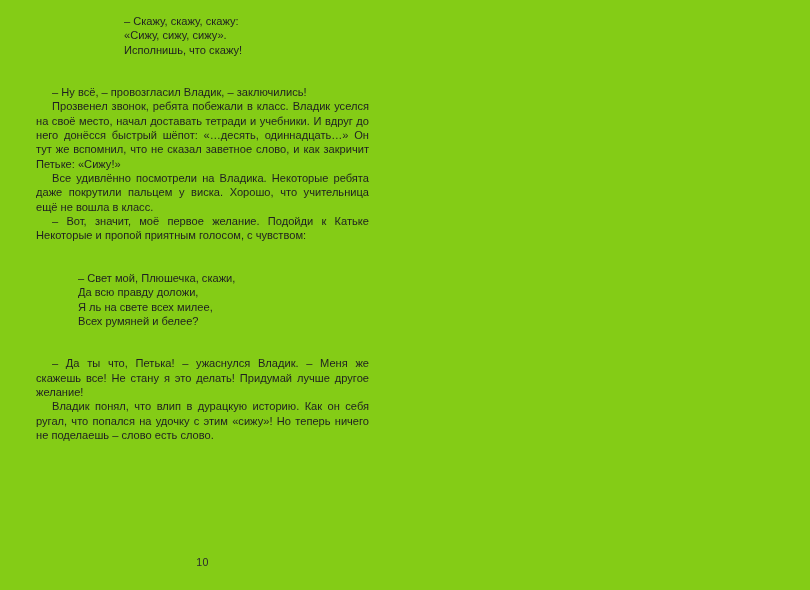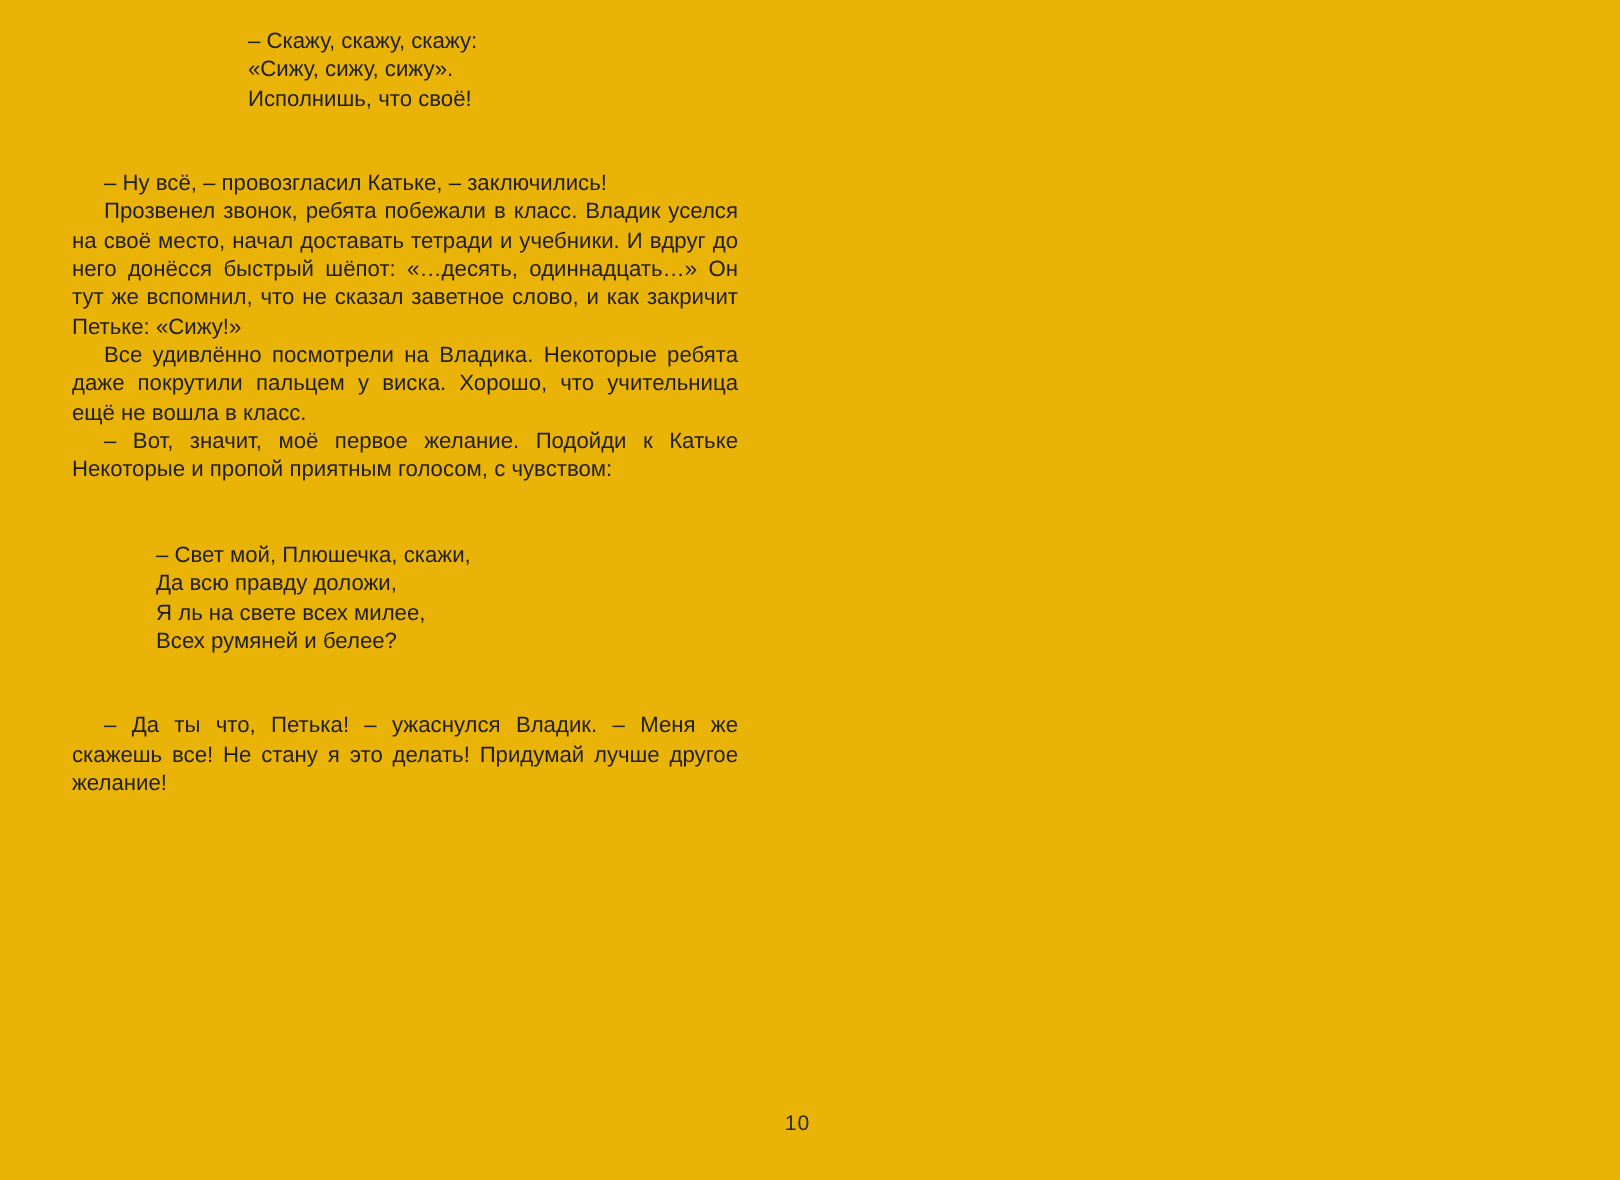--- a/index.html
+++ b/index.html
@@ -12,21 +12,21 @@
     width: 810px;
     height: 590px;
     overflow: hidden;
     font-family: "Liberation Sans", sans-serif;
   }
 
   #spread {
     position: relative;
     width: 810px;
     height: 590px;
-    background: #eab308;
+    background: #84cc16;
   }
 
   
   .page {
     position: absolute;
     top: 0;
     height: 590px;
     box-sizing: border-box;
   }
   #page-left  { left: 0px;   width: 405px; }
@@ -63,60 +63,61 @@
   #verse-open       { margin-left: 88px; margin-bottom: 0; }
   #verse-left-song  { margin-left: 42px; }
   .gap-lg { height: 28px; }
 
   
   #page-number {
     position: absolute;
     left: 0;
     top: 556px;
     width: 405px;
-    text-align: right;
+    text-align: center;
     font-size: 10.6px;
     color: #2b2b2e;
     letter-spacing: .4px;
   }
 </style>
 </head>
 <body>
 
 <div id="spread">
 
   <div class="page" id="page-left">
 
     <div class="text-col" id="left-col">
 
       <div class="verse" id="verse-open">
         <span class="vline">– Скажу, скажу, скажу:</span>
         <span class="vline">«Сижу, сижу, сижу».</span>
-        <span class="vline">Исполнишь, что своё!</span>
+        <span class="vline">Исполнишь, что скажу!</span>
       </div>
 
       <div class="gap-lg"></div>
 
-      <p class="para">– Ну всё, – провозгласил Катьке, – заключились!</p>
+      <p class="para">– Ну всё, – провозгласил Владик, – заключились!</p>
       <p class="para">Прозвенел звонок, ребята побежали в класс. Владик уселся на своё место, начал доставать тетради и учебники. И вдруг до него донёсся быстрый шёпот: «…десять, одиннадцать…» Он тут же вспомнил, что не сказал заветное слово, и как закричит Петьке: «Сижу!»</p>
       <p class="para">Все удивлённо посмотрели на Владика. Некоторые ребята даже покрутили пальцем у виска. Хорошо, что учительница ещё не вошла в класс.</p>
       <p class="para">– Вот, значит, моё первое желание. Подойди к Катьке Некоторые и пропой приятным голосом, с чувством:</p>
 
       <div class="gap-lg"></div>
 
       <div class="verse" id="verse-left-song">
         <span class="vline">– Свет мой, Плюшечка, скажи,</span>
         <span class="vline">Да всю правду доложи,</span>
         <span class="vline">Я ль на свете всех милее,</span>
         <span class="vline">Всех румяней и белее?</span>
       </div>
 
       <div class="gap-lg"></div>
 
       <p class="para">– Да ты что, Петька! – ужаснулся Владик. – Меня же скажешь все! Не стану я это делать! Придумай лучше другое желание!</p>
+      <p class="para">Владик понял, что влип в дурацкую историю. Как он себя ругал, что попался на удочку с этим «сижу»! Но теперь ничего не поделаешь – слово есть слово.</p>
     </div>
 
     <div id="page-number">10</div>
   </div>
 
   <div class="page" id="page-right">
 
     
 
     

